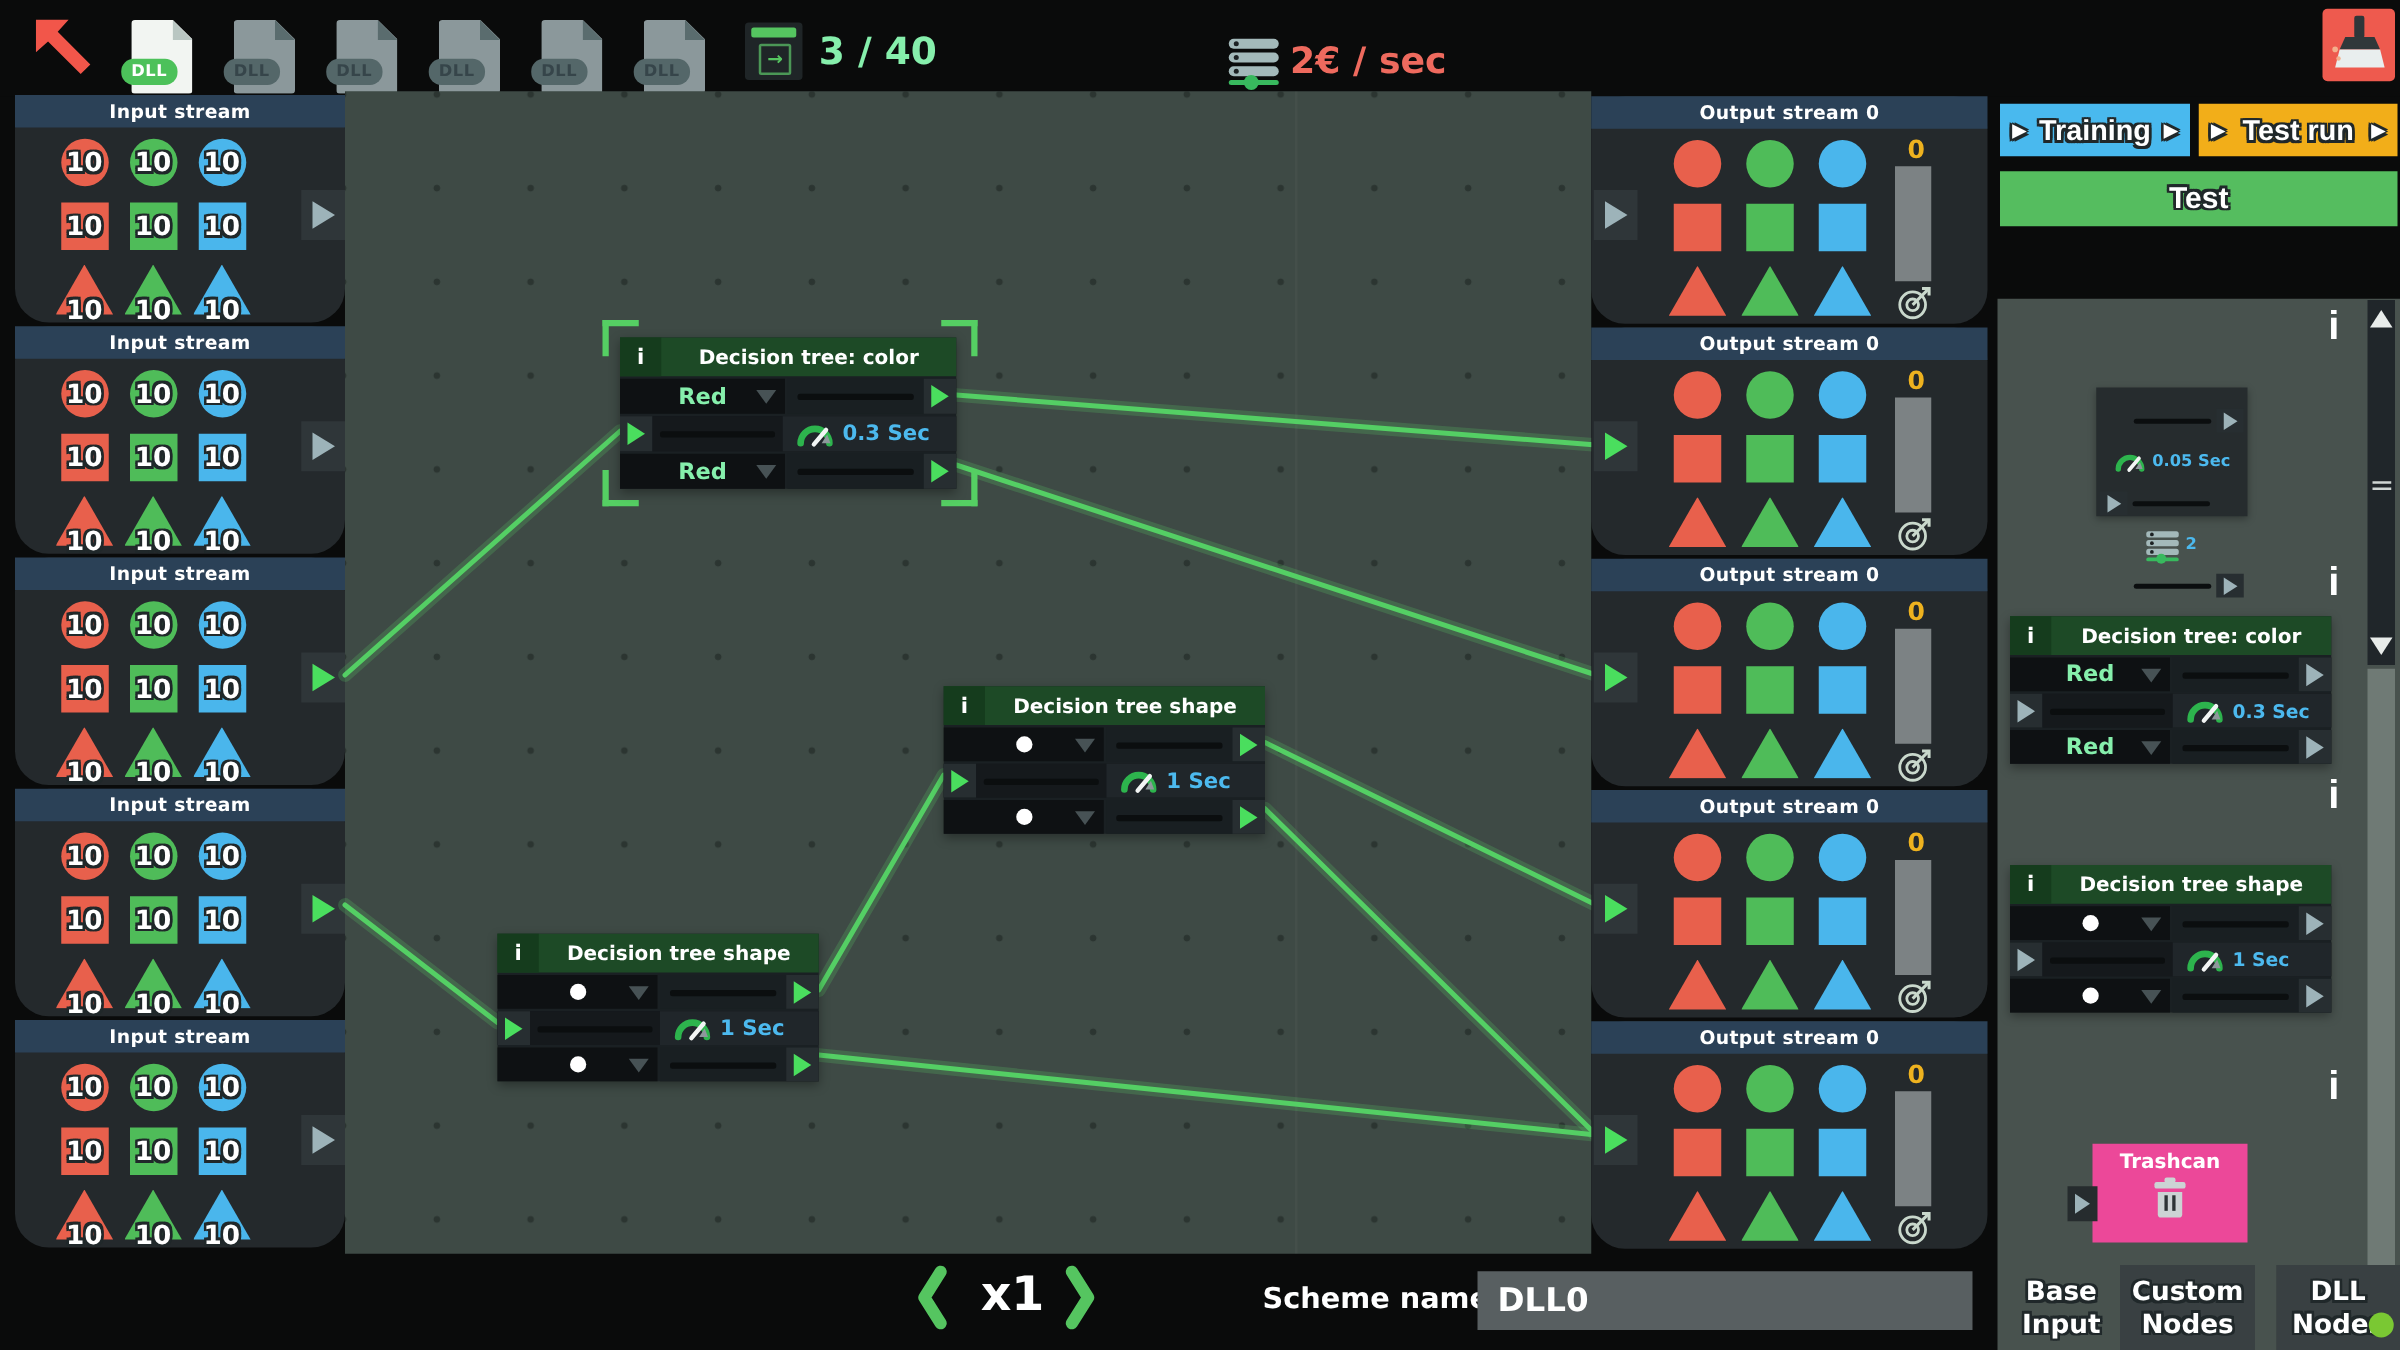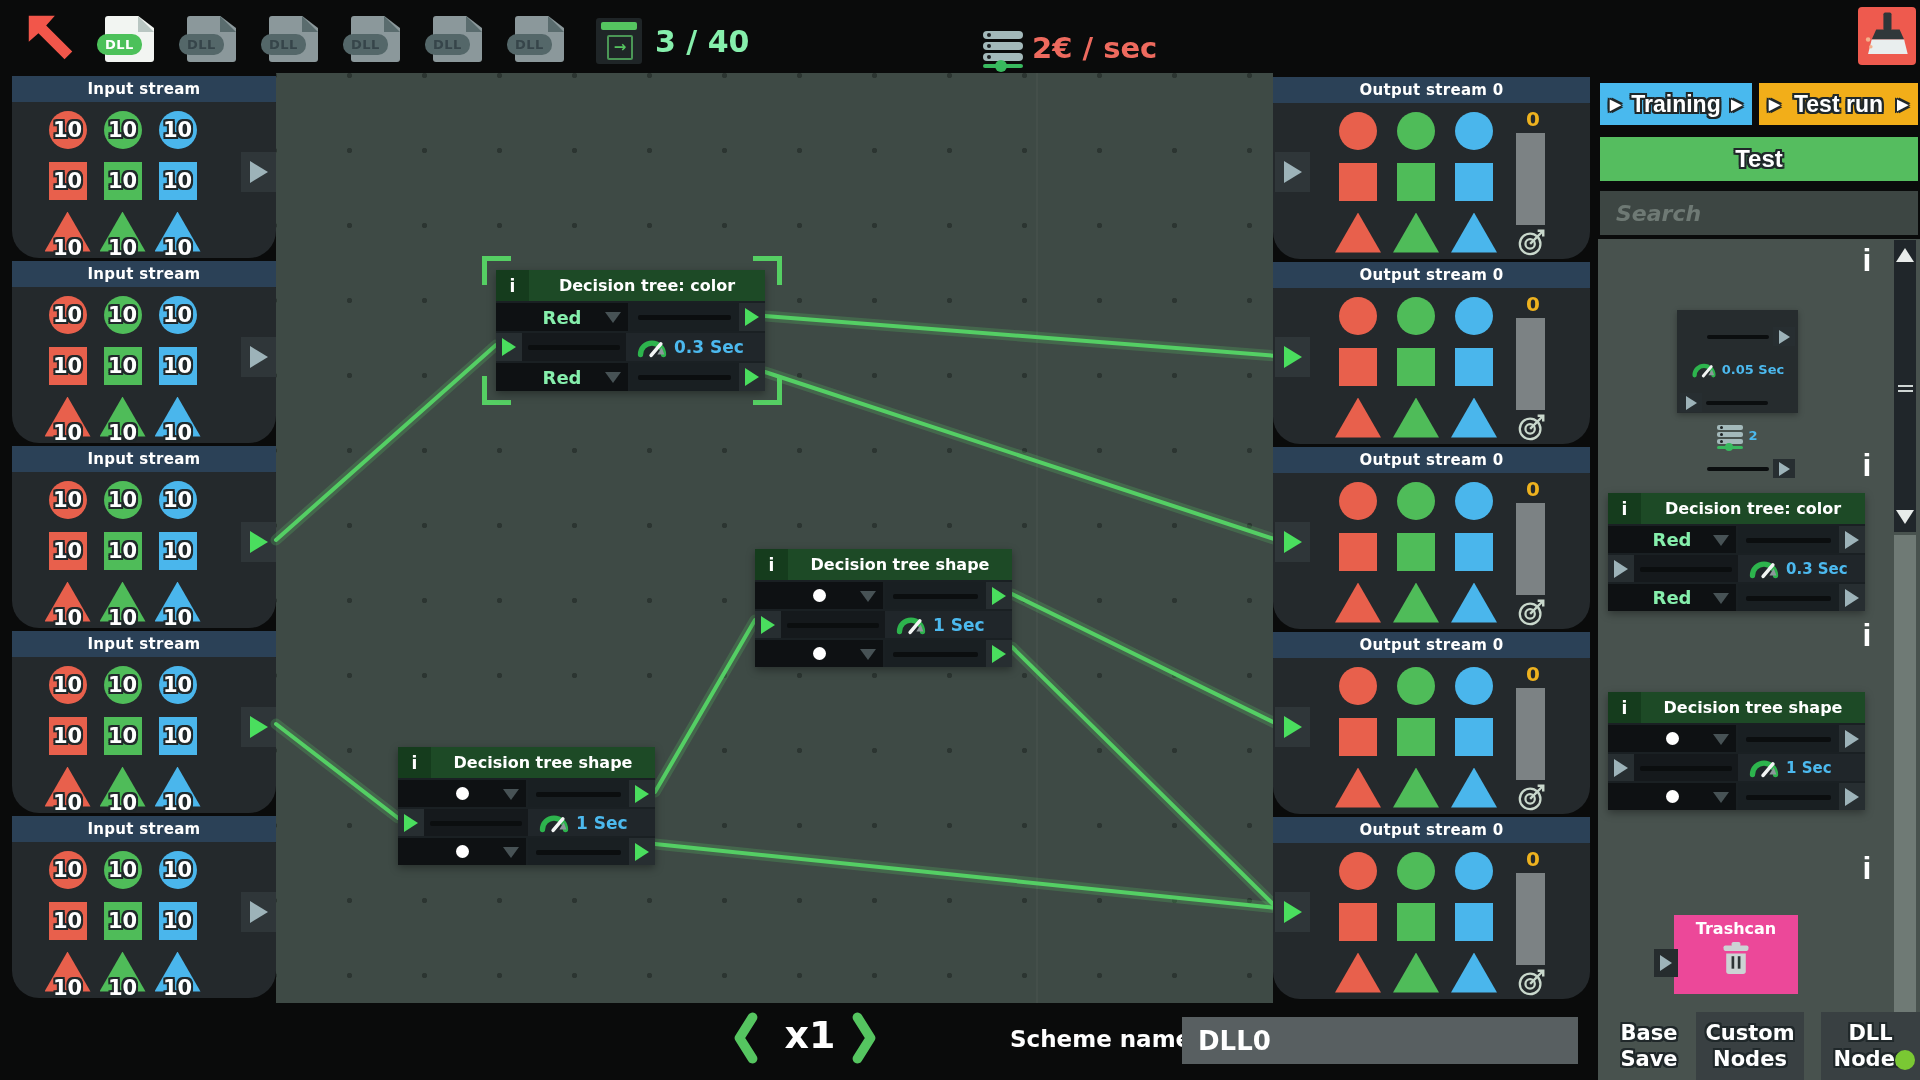--- a/index.html
+++ b/index.html
@@ -6,21 +6,21 @@
     font-family:"DejaVu Sans","Liberation Sans",sans-serif;}
   .stage{position:relative;width:1920px;height:1080px;}
   .abs{position:absolute;}
   
   .ol{text-shadow:-2px -2px 0 #20282a,2px -2px 0 #20282a,-2px 2px 0 #20282a,2px 2px 0 #20282a,
       -2px 0 0 #20282a,2px 0 0 #20282a,0 -2px 0 #20282a,0 2px 0 #20282a;}
   
   .topbar{position:absolute;left:0;top:0;width:1920px;height:77px;background:#0a0b0b;}
   .back-btn{position:absolute;left:22px;top:8px;width:58px;height:60px;background:none;border:none;padding:0;cursor:pointer;}
   #dll-tabs{position:absolute;left:105px;top:16px;display:flex;gap:33px;}
-  .dll-tab{position:relative;width:49px;height:46px;cursor:pointer;}
+  .dll-tab{position:relative;width:49px;height:59px;cursor:pointer;}
   .dll-tab .file-body{position:absolute;inset:0;background:#8b989b;clip-path:polygon(0 0,68% 0,100% 26%,100% 100%,0 100%);border-radius:3px;}
   .dll-tab .file-fold{position:absolute;right:0;top:0;width:16px;height:16px;background:#5a6c6e;clip-path:polygon(0 0,100% 100%,0 100%);}
   .dll-tab .file-badge{position:absolute;left:-8px;bottom:7px;background:#546769;color:#36454a;
     font-size:13px;font-weight:bold;padding:3px 8px;border-radius:10px;letter-spacing:.5px;}
   .dll-tab.active .file-body{background:#f2f5f2;}
   .dll-tab.active .file-fold{background:#b9c6c2;}
   .dll-tab.active .file-badge{background:#4cc15a;color:#ffffff;}
   .counter-group{position:absolute;left:596px;top:18px;display:flex;align-items:center;gap:13px;}
   .counter-icon{position:relative;width:46px;height:46px;background:#1f2527;border-radius:3px;}
   .ci-bar{position:absolute;top:4px;left:5px;right:5px;height:8px;background:#55c560;border-radius:2px;}
@@ -880,21 +880,20 @@
       <span class="play ol">▶</span>
       <span class="ol">Training</span>
       <span class="play ol">▶</span>
     </button>
     <button class="side-btn testrun">
       <span class="play ol">▶</span>
       <span class="ol">Test run</span>
       <span class="play ol">▶</span>
     </button>
     <button class="save ol">Test</button>
-    <input class="search" type="text" placeholder="Search" style="">
 
     <div class="lib-area">
       <button class="info-btn" style="left:254px;top:4px;">i</button>
       <button class="info-btn" style="left:254px;top:209px;">i</button>
       <button class="info-btn" style="left:254px;top:379px;">i</button>
       <button class="info-btn" style="left:254px;top:612px;">i</button>
 
       <div class="delay-node">
         <div class="d-row right">
           <div class="d-slider"></div>
@@ -1028,21 +1027,21 @@
           <rect x="4" y="6" width="28" height="6" rx="2" fill="#ccd3d4"></rect>
           <path d="M7 15 h22 v20 a3 3 0 0 1 -3 3 h-16 a3 3 0 0 1 -3 -3 z" fill="#ccd3d4"></path>
           <rect x="13" y="18" width="3" height="14" fill="#2d3436"></rect>
           <rect x="20" y="18" width="3" height="14" fill="#2d3436"></rect>
         </svg>
         <div class="trash-port">
             <i class="ptri"></i>
           </div>
       </div>
 
-      <button class="lib-tab active" style="left:12px;width:78px;"><span class="ol">Base Save</span></button>
+      <button class="lib-tab active" style="left:12px;width:78px;"><span class="ol">Base Input</span></button>
       <button class="lib-tab boxed" style="left:98px;width:108px;"><span class="ol">Custom Nodes</span></button>
       <button class="lib-tab boxed" style="left:223px;width:99px;"><span class="ol">DLL Nodes</span><span class="tab-dot"></span></button>
 
       <div class="scrollbar">
         <div class="scroll-thumb">
           <i class="tri-up"></i>
           <i class="grip"></i>
           <i class="tri-down"></i>
         </div>
         <div class="scroll-track"></div>

